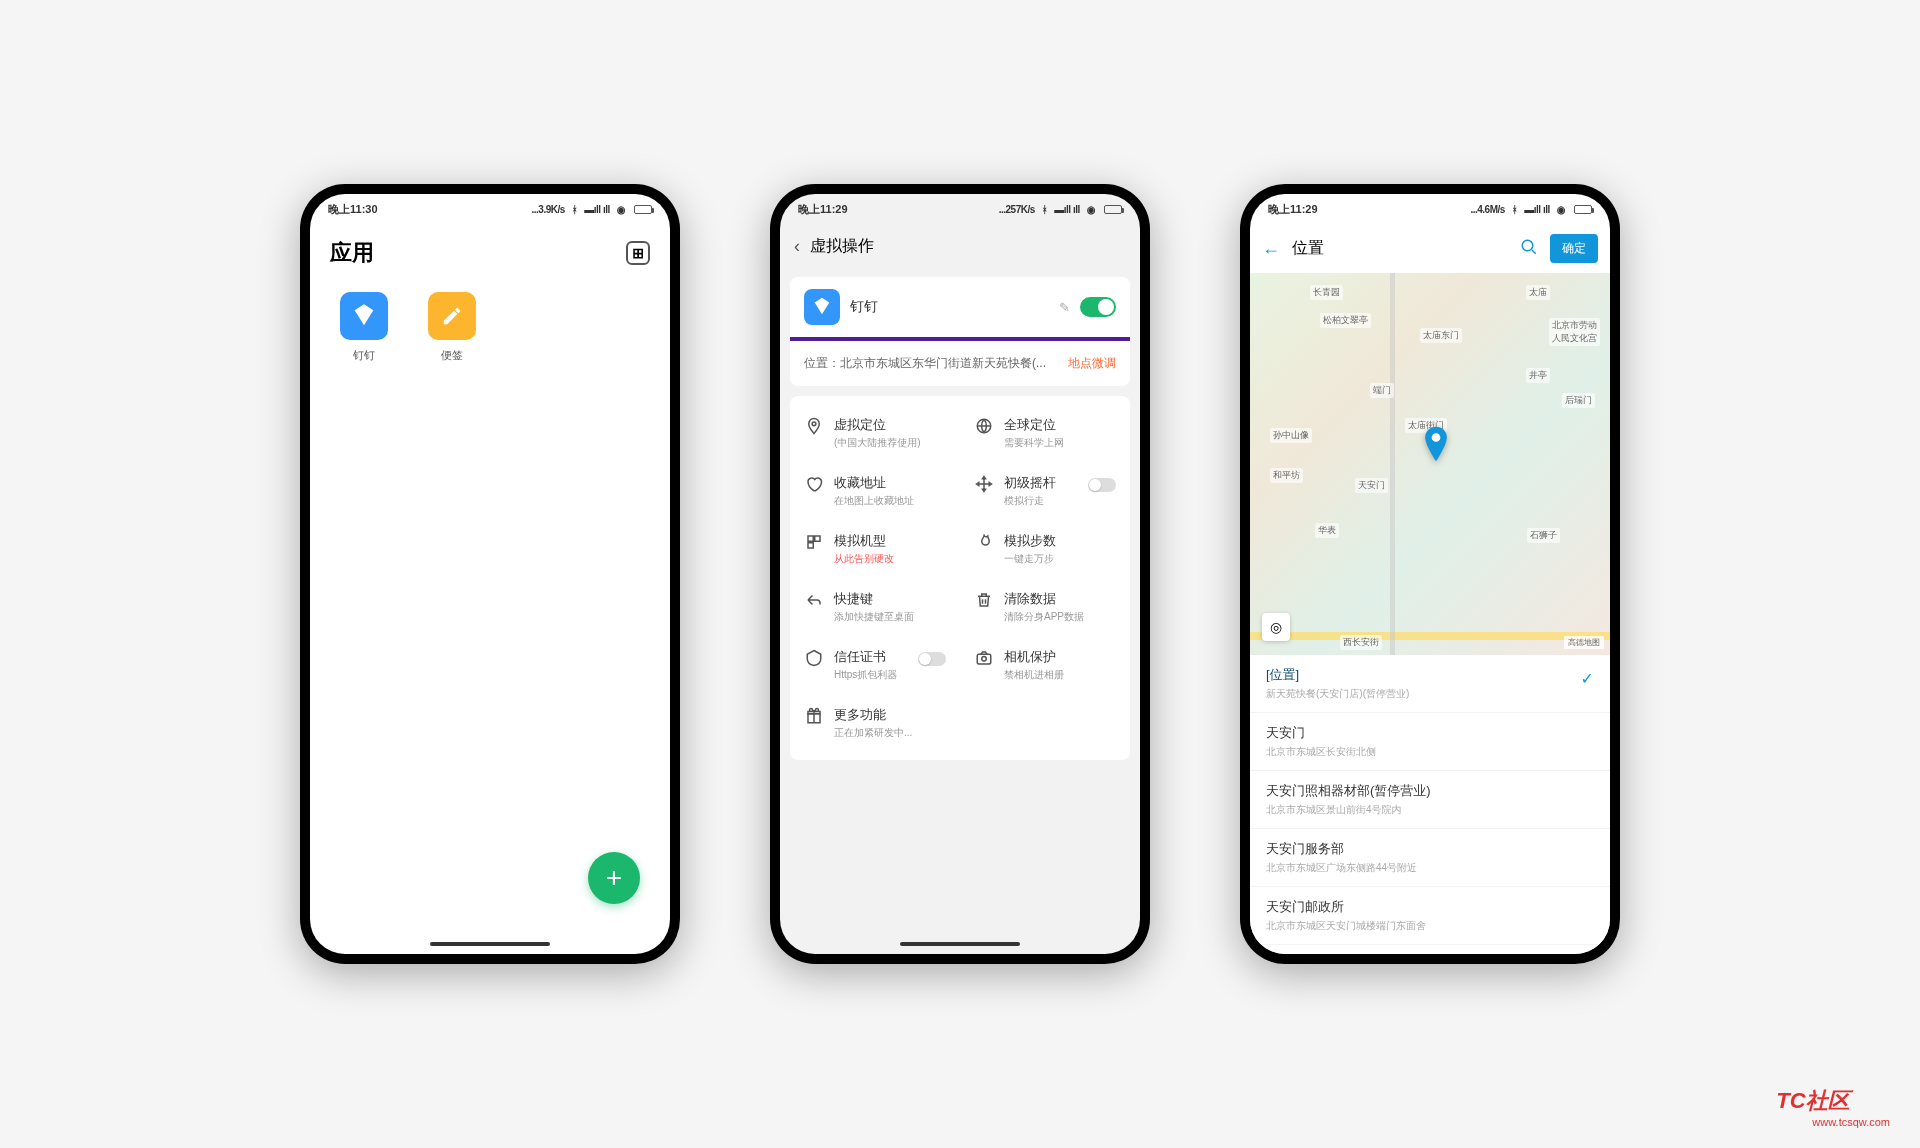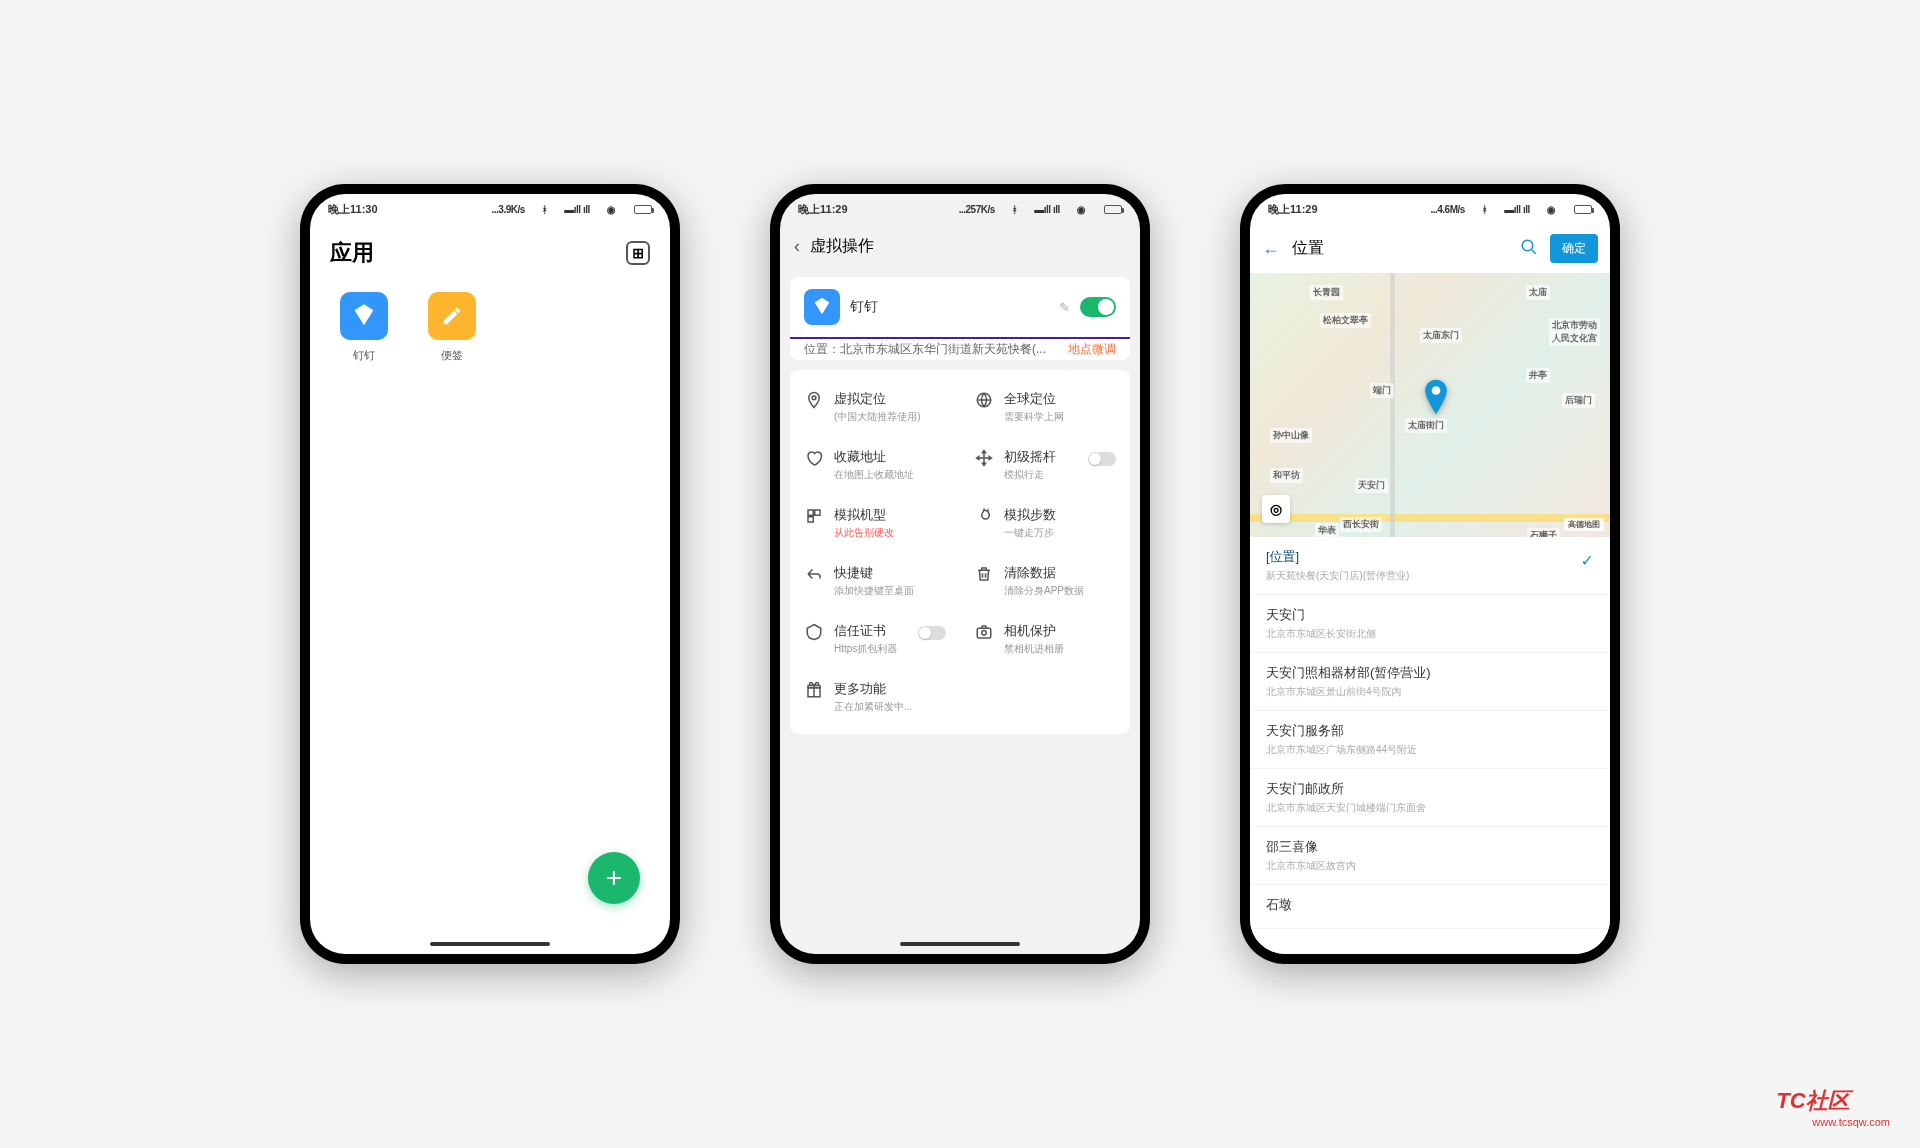--- a/index.html
+++ b/index.html
@@ -1,20 +1,20 @@
 <!DOCTYPE html>
 <html><head>
 <meta charset="utf-8">
 <style>
 * { margin: 0; padding: 0; box-sizing: border-box; }
 body { background: #f5f5f5; font-family: -apple-system, "PingFang SC", "Microsoft YaHei", sans-serif; display: flex; justify-content: center; align-items: center; min-height: 1148px; gap: 90px; }
 .phone { width: 380px; height: 780px; background: #000; border-radius: 45px; padding: 10px; box-shadow: 0 10px 40px rgba(0,0,0,0.3); position: relative; }
 .screen { width: 100%; height: 100%; background: #fff; border-radius: 35px; overflow: hidden; display: flex; flex-direction: column; position: relative; }
 .status-bar { height: 30px; display: flex; justify-content: space-between; align-items: center; padding: 0 18px; font-size: 11px; font-weight: 600; color: #333; }
-.status-right { display: flex; align-items: center; gap: 17px; font-size: 10px; }
+.status-right { display: flex; align-items: center; gap: 7px; font-size: 10px; }
 .status-right span { letter-spacing: -0.5px; }
 .battery { border: 1px solid #555; border-radius: 2px; width: 18px; height: 9px; display: inline-block; position: relative; margin-left: 2px; }
 .battery::after { content:''; position:absolute; right:-3px; top:2px; width:2px; height:5px; background:#555; border-radius:0 1px 1px 0; }
 .content { flex: 1; display: flex; flex-direction: column; overflow: hidden; }
 
 
 .p1-header { display: flex; justify-content: space-between; align-items: center; padding: 14px 20px; }
 .p1-title { font-size: 22px; font-weight: 600; }
 .p1-add-icon { width: 24px; height: 24px; border: 2px solid #555; border-radius: 6px; display: flex; align-items: center; justify-content: center; font-size: 14px; font-weight: bold; }
 .p1-apps { display: flex; gap: 40px; padding: 10px 30px; }
@@ -31,41 +31,41 @@
 .back-arrow { font-size: 18px; color: #555; }
 .p2-title { font-size: 16px; font-weight: 500; }
 .p2-app-row { background: #fff; margin: 8px 10px 0; border-radius: 8px 8px 0 0; padding: 12px 14px; display: flex; align-items: center; gap: 10px; }
 .p2-app-icon { width: 36px; height: 36px; border-radius: 8px; display: flex; align-items: center; justify-content: center; }
 .p2-app-name { font-size: 14px; color: #333; flex: 1; }
 .edit-icon { font-size: 13px; color: #aaa; margin-left: -4px; }
 .toggle { width: 36px; height: 20px; border-radius: 10px; background: #ddd; position: relative; }
 .toggle.on { background: #1ab76c; }
 .toggle::after { content:''; position:absolute; width:16px; height:16px; background:#fff; border-radius:50%; top:2px; left:2px; }
 .toggle.on::after { left: 18px; }
-.p2-location { background: #fff; margin: 0 10px; border-radius: 0 0 8px 8px; padding: 2px 14px; display: flex; justify-content: space-between; font-size: 12px; border-top: 2px solid #4c1d95; }
+.p2-location { background: #fff; margin: 0 10px; border-radius: 0 0 8px 8px; padding: 14px 14px; display: flex; justify-content: space-between; font-size: 12px; border-top: 4px solid #4c1d95; }
 .loc-label { color: #666; flex: 1; overflow: hidden; text-overflow: ellipsis; white-space: nowrap; }
 .loc-adjust { color: #ff6b35; }
 .p2-grid { background: #fff; margin: 10px 10px 0; border-radius: 8px; padding: 8px 0; }
 .grid-row { display: flex; }
 .grid-item { width: 50%; padding: 12px 14px; display: flex; gap: 10px; align-items: flex-start; }
 .grid-icon { width: 20px; height: 20px; flex-shrink: 0; color: #555; display: flex; align-items: center; justify-content: center; }
 .grid-text { flex: 1; }
 .grid-title { font-size: 13px; color: #333; margin-bottom: 2px; }
 .grid-sub { font-size: 10px; color: #999; }
 .grid-sub.red { color: #ff5555; }
 .mini-toggle { width: 28px; height: 14px; background: #ddd; border-radius: 7px; position: relative; margin-top: 4px; }
 .mini-toggle::after { content:''; position:absolute; width:12px; height:12px; background:#fff; border-radius:50%; top:1px; left:1px; box-shadow:0 1px 2px rgba(0,0,0,0.2); }
 
 
 .p3-header { display: flex; align-items: center; padding: 10px 12px; gap: 12px; }
 .p3-back { color: #1296db; font-size: 18px; }
 .p3-title { font-size: 16px; font-weight: 500; flex: 1; }
 .p3-search { color: #1296db; font-size: 16px; }
 .p3-confirm { background: #1296db; color: #fff; font-size: 12px; padding: 6px 12px; border-radius: 4px; }
-.map-area { height: 264px; position: relative; background: linear-gradient(135deg, #e8f4e0 0%, #f0e8d8 30%, #e0f0e8 60%, #f4e8e0 100%); overflow: hidden; font-weight: bold; }
+.map-area { height: 382px; position: relative; background: linear-gradient(135deg, #e8f4e0 0%, #f0e8d8 30%, #e0f0e8 60%, #f4e8e0 100%); overflow: hidden; }
 .map-road { position: absolute; background: rgba(255,220,100,0.7); }
 .map-road.h1 { bottom: 15px; left: 0; right: 0; height: 8px; }
 .map-road.v1 { top: 0; bottom: 0; left: 140px; width: 5px; background: rgba(200,200,200,0.5); }
 .map-label { position: absolute; font-size: 9px; color: #666; background: rgba(255,255,255,0.6); padding: 1px 3px; border-radius: 2px; }
 .map-pin { position: absolute; left: 48%; top: 40%; width: 26px; height: 26px; }
 .map-pin svg { filter: drop-shadow(0 2px 3px rgba(0,0,0,0.3)); }
 .locate-btn { position: absolute; bottom: 14px; left: 12px; width: 28px; height: 28px; background: #fff; border-radius: 4px; box-shadow: 0 1px 4px rgba(0,0,0,0.2); display: flex; align-items: center; justify-content: center; font-size: 14px; }
 .gaode { position: absolute; bottom: 6px; right: 6px; font-size: 8px; color: #666; background: rgba(255,255,255,0.8); padding: 1px 4px; text-align: center; }
 .result-list { flex: 1; overflow-y: auto; background: #fff; }
 .result-item { padding: 11px 16px; border-bottom: 1px solid #f3f3f3; position: relative; }

